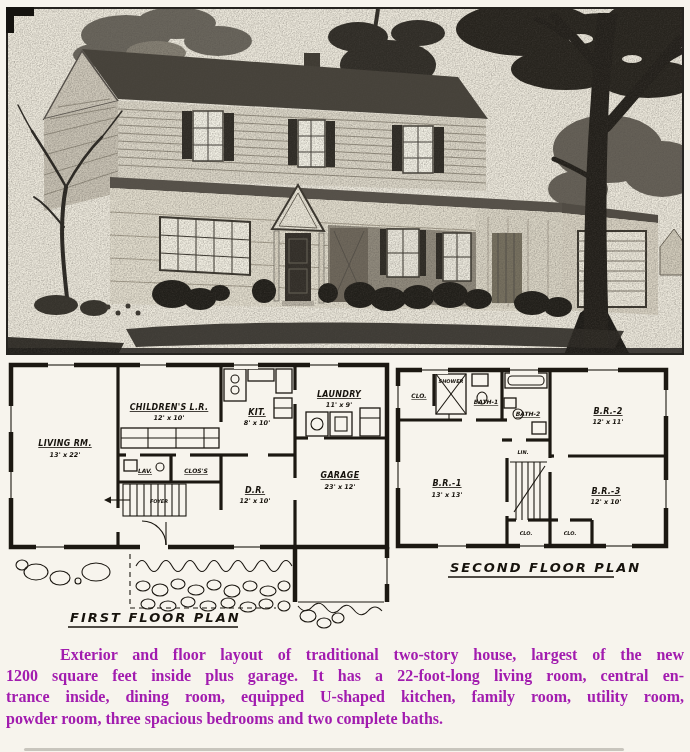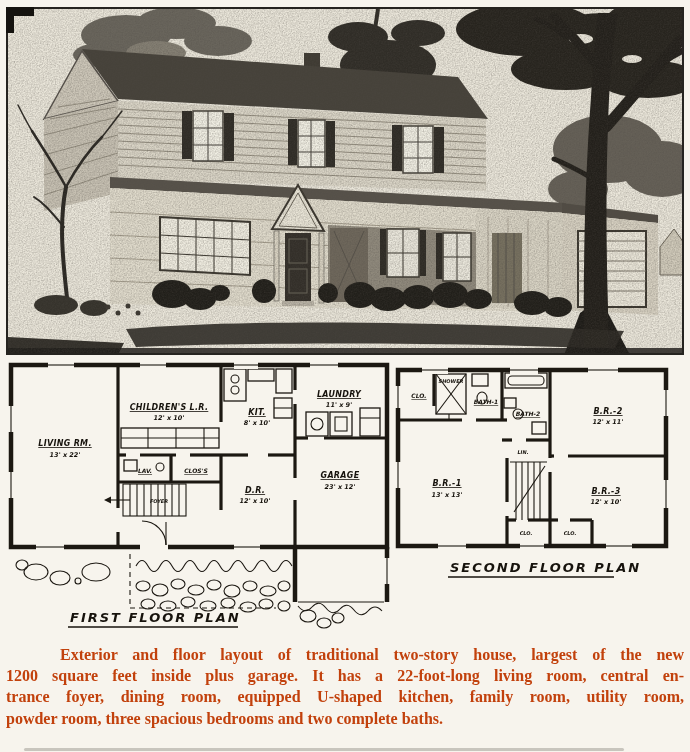--- a/index.html
+++ b/index.html
@@ -8,21 +8,21 @@
     position:relative; width:690px; height:752px;
     background:#f7f4ed; overflow:hidden;
     font-family:"Liberation Serif", serif;
   }
   .illustration { position:absolute; left:6px; top:7px; width:678px; height:348px; }
   .plan  { position:absolute; }
   .plan-first  { left:8px;  top:360px; width:394px; height:284px; }
   .plan-second { left:392px; top:362px; width:286px; height:244px; }
   .caption {
     position:absolute; left:6px; top:644px; width:678px;
-    color:#c2410c; font-weight:bold; font-size:16px; line-height:21.2px;
+    color:#a21caf; font-weight:bold; font-size:16px; line-height:21.2px;
   }
   .cap-line { white-space:nowrap; overflow:hidden; text-align:justify; text-align-last:justify; }
   .cap-line.first { text-indent:54px; }
   .cap-line.last  { text-align-last:left; }
   .smudge { position:absolute; left:24px; top:748px; width:600px; height:3px;
             background:#3a362e; opacity:.25; border-radius:2px; }
 
   
   .wall   { stroke:#1c1812; fill:none; }
   .fix    { stroke:#1c1812; fill:#f7f4ed; stroke-width:1.3; }
@@ -510,18 +510,18 @@
       <text x="178" y="173" class="tiny">CLO.</text>
 
       <text x="58" y="210" class="ptitle">SECOND FLOOR PLAN</text>
       <line x1="56" y1="215" x2="222" y2="215" stroke="#17130d" stroke-width="1.6"></line>
     </svg>
   </div>
 
   <div class="caption">
     <div class="cap-line first">Exterior and floor layout of traditional two-story house, largest of the new</div>
     <div class="cap-line">1200 square feet inside plus garage.  It has a 22-foot-long living room, central en-</div>
-    <div class="cap-line">trance foyer, dining room, equipped U-shaped kitchen, family room, utility room,</div>
+    <div class="cap-line">trance inside, dining room, equipped U-shaped kitchen, family room, utility room,</div>
     <div class="cap-line last">powder room, three spacious bedrooms and two complete baths.</div>
   </div>
 
   <div class="smudge"></div>
 </div>
 
 </body></html>

